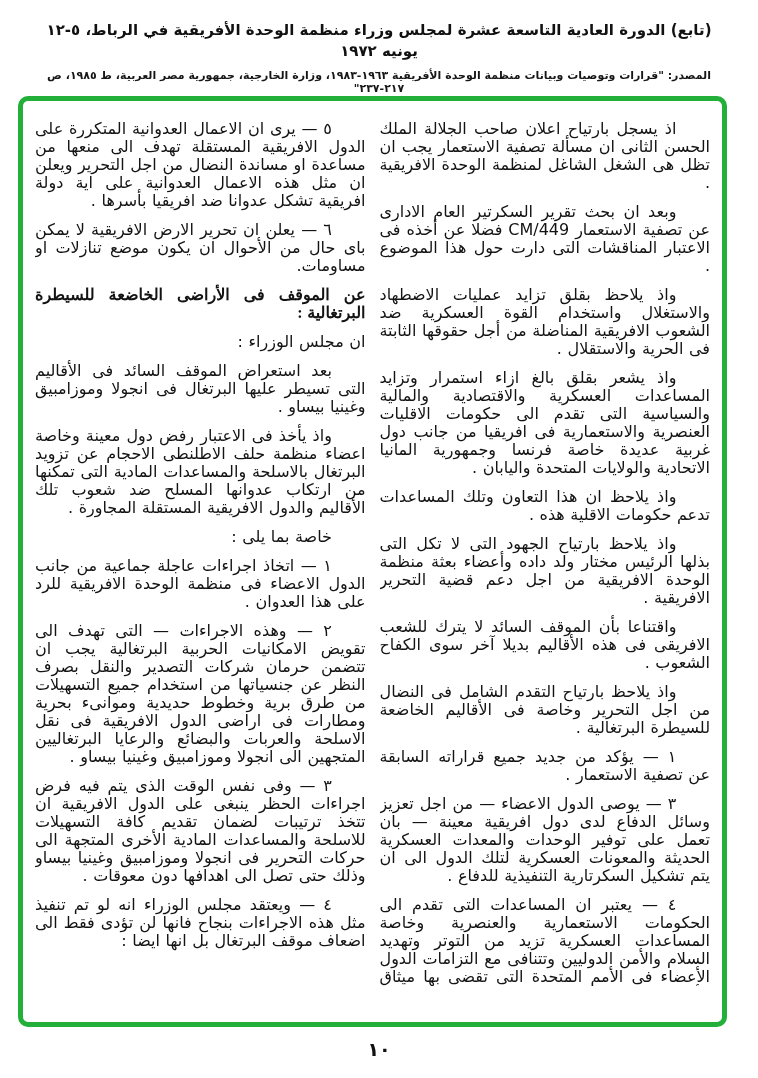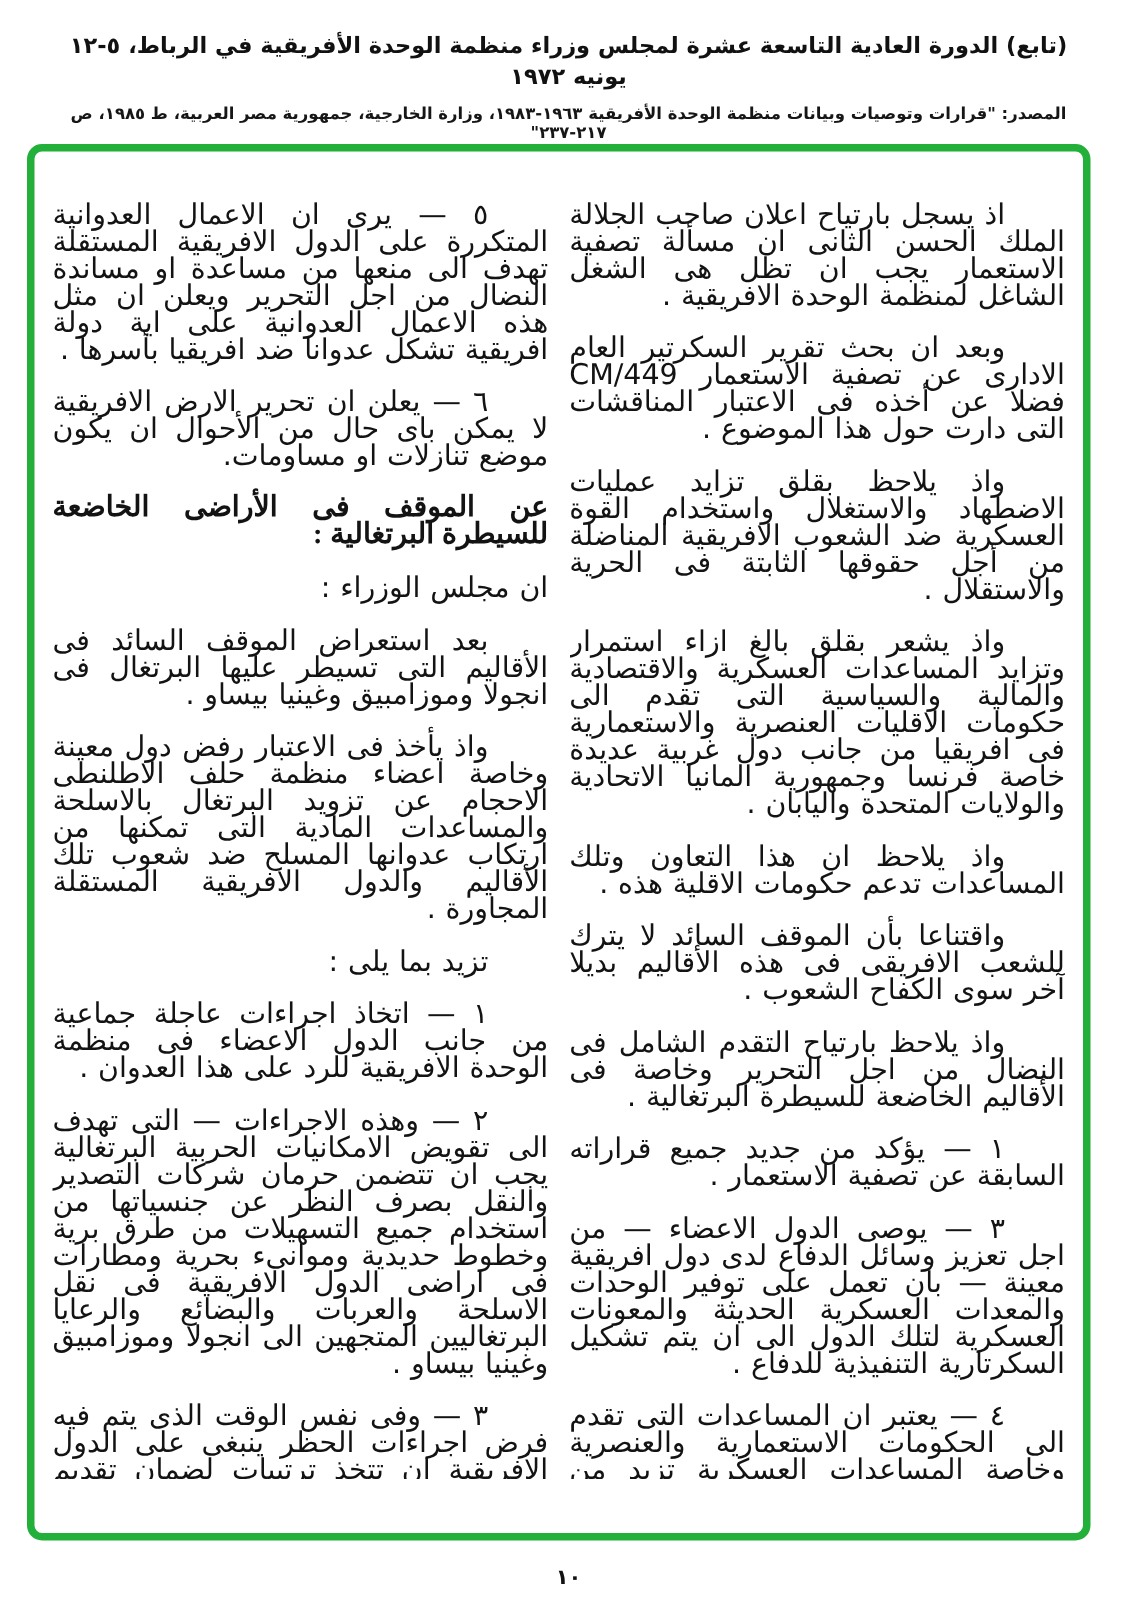--- a/index.html
+++ b/index.html
@@ -55,42 +55,42 @@
     padding: 16px 12px 10px 12px;
     height: calc(100% - 26px);
     box-sizing: border-box;
   }
   .column {
     flex: 1 1 0;
     min-width: 0;
     overflow: hidden;
   }
   .para {
-    margin: 17px 0 11px 0;
-    font-size: 19px;
+    margin: 3px 0 11px 0;
+    font-size: 16px;
     line-height: 18px;
     color: #131313;
     text-align: justify;
     text-indent: 2.1em;
     word-spacing: 0.5px;
   }
   .para.bold {
     font-weight: bold;
     font-family: Liberation Serif, serif;
   }
   .para.no-indent {
     text-indent: 0;
   }
   .page-number {
     position: absolute;
     bottom: 18px;
     left: 0;
     right: 0;
     text-align: center;
-    font-size: 14px;
+    font-size: 19px;
     font-weight: bold;
     color: #111;
   }
 </style>
 </head>
 <body>
 
 <div class="page">
 
   <div class="header">
@@ -99,34 +99,35 @@
   </div>
 
   <div class="content-box" style="border-color: rgb(34, 175, 58);">
     <div class="columns">
       <div class="column">
           <p class="para">اذ يسجل بارتياح اعلان صاحب الجلالة الملك الحسن الثانى ان مسألة تصفية الاستعمار يجب ان تظل هى الشغل الشاغل لمنظمة الوحدة الافريقية .</p>
           <p class="para">وبعد ان بحث تقرير السكرتير العام الادارى عن تصفية الاستعمار CM/449 فضلا عن أخذه فى الاعتبار المناقشات التى دارت حول هذا الموضوع .</p>
           <p class="para">واذ يلاحظ بقلق تزايد عمليات الاضطهاد والاستغلال واستخدام القوة العسكرية ضد الشعوب الافريقية المناضلة من أجل حقوقها الثابتة فى الحرية والاستقلال .</p>
           <p class="para">واذ يشعر بقلق بالغ ازاء استمرار وتزايد المساعدات العسكرية والاقتصادية والمالية والسياسية التى تقدم الى حكومات الاقليات العنصرية والاستعمارية فى افريقيا من جانب دول غربية عديدة خاصة فرنسا وجمهورية المانيا الاتحادية والولايات المتحدة واليابان .</p>
           <p class="para">واذ يلاحظ ان هذا التعاون وتلك المساعدات تدعم حكومات الاقلية هذه .</p>
+          <p class="para">واذ يلاحظ بارتياح الجهود التى لا تكل التى بذلها الرئيس مختار ولد داده وأعضاء بعثة منظمة الوحدة الافريقية من اجل دعم قضية التحرير الافريقية .</p>
           <p class="para">واقتناعا بأن الموقف السائد لا يترك للشعب الافريقى فى هذه الأقاليم بديلا آخر سوى الكفاح الشعوب .</p>
           <p class="para">واذ يلاحظ بارتياح التقدم الشامل فى النضال من اجل التحرير وخاصة فى الأقاليم الخاضعة للسيطرة البرتغالية .</p>
           <p class="para">١ — يؤكد من جديد جميع قراراته السابقة عن تصفية الاستعمار .</p>
           <p class="para">٣ — يوصى الدول الاعضاء — من اجل تعزيز وسائل الدفاع لدى دول افريقية معينة — بان تعمل على توفير الوحدات والمعدات العسكرية الحديثة والمعونات العسكرية لتلك الدول الى ان يتم تشكيل السكرتارية التنفيذية للدفاع .</p>
           <p class="para">٤ — يعتبر ان المساعدات التى تقدم الى الحكومات الاستعمارية والعنصرية وخاصة المساعدات العسكرية تزيد من التوتر وتهديد السلام والأمن الدوليين وتتنافى مع التزامات الدول الأعضاء فى الأمم المتحدة التى تقضى بها ميثاق الأمم المتحدة اذ انها تساعد المعتدى ضد المعتدى عليه .</p>
         </div>
       <div class="column">
           <p class="para">٥ — يرى ان الاعمال العدوانية المتكررة على الدول الافريقية المستقلة تهدف الى منعها من مساعدة او مساندة النضال من اجل التحرير ويعلن ان مثل هذه الاعمال العدوانية على اية دولة افريقية تشكل عدوانا ضد افريقيا بأسرها .</p>
           <p class="para">٦ — يعلن ان تحرير الارض الافريقية لا يمكن باى حال من الأحوال ان يكون موضع تنازلات او مساومات.</p>
           <p class="para bold no-indent">عن الموقف فى الأراضى الخاضعة للسيطرة البرتغالية :</p>
           <p class="para no-indent">ان مجلس الوزراء :</p>
           <p class="para">بعد استعراض الموقف السائد فى الأقاليم التى تسيطر عليها البرتغال فى انجولا وموزامبيق وغينيا بيساو .</p>
           <p class="para">واذ يأخذ فى الاعتبار رفض دول معينة وخاصة اعضاء منظمة حلف الاطلنطى الاحجام عن تزويد البرتغال بالاسلحة والمساعدات المادية التى تمكنها من ارتكاب عدوانها المسلح ضد شعوب تلك الأقاليم والدول الافريقية المستقلة المجاورة .</p>
-          <p class="para">تزيد بما يلى :</p>
+          <p class="para">خاصة بما يلى :</p>
           <p class="para">١ — اتخاذ اجراءات عاجلة جماعية من جانب الدول الاعضاء فى منظمة الوحدة الافريقية للرد على هذا العدوان .</p>
           <p class="para">٢ — وهذه الاجراءات — التى تهدف الى تقويض الامكانيات الحربية البرتغالية يجب ان تتضمن حرمان شركات التصدير والنقل بصرف النظر عن جنسياتها من استخدام جميع التسهيلات من طرق برية وخطوط حديدية وموانىء بحرية ومطارات فى اراضى الدول الافريقية فى نقل الاسلحة والعربات والبضائع والرعايا البرتغاليين المتجهين الى انجولا وموزامبيق وغينيا بيساو .</p>
           <p class="para">٣ — وفى نفس الوقت الذى يتم فيه فرض اجراءات الحظر ينبغى على الدول الافريقية ان تتخذ ترتيبات لضمان تقديم كافة التسهيلات للاسلحة والمساعدات المادية الأخرى المتجهة الى حركات التحرير فى انجولا وموزامبيق وغينيا بيساو وذلك حتى تصل الى اهدافها دون معوقات .</p>
           <p class="para">٤ — ويعتقد مجلس الوزراء انه لو تم تنفيذ مثل هذه الاجراءات بنجاح فانها لن تؤدى فقط الى اضعاف موقف البرتغال بل انها ايضا :</p>
         </div>
     </div>
   </div>
 
   <div class="page-number">١٠</div>
 

